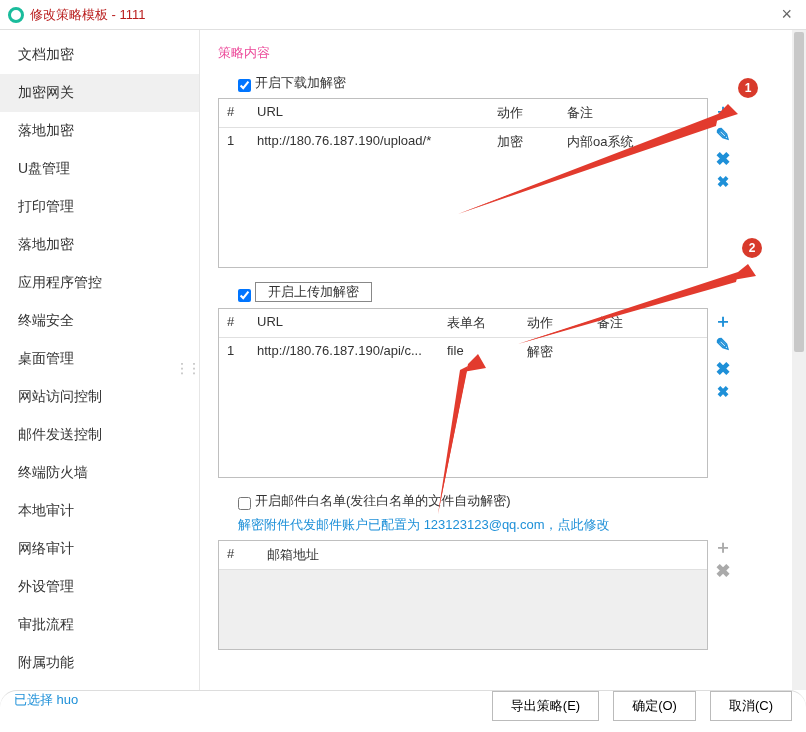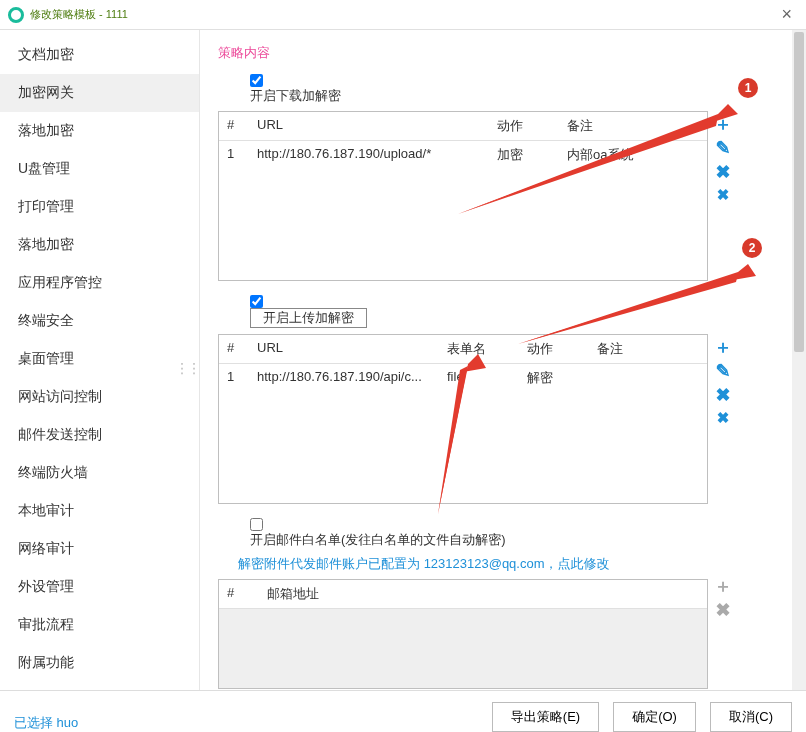--- a/index.html
+++ b/index.html
@@ -1,43 +1,43 @@
 <!DOCTYPE html>
 <html><head>
 <meta charset="utf-8">
 <style>
   * { box-sizing: border-box; margin: 0; padding: 0; }
   body { font-family: "Microsoft YaHei", Arial, sans-serif; font-size: 13px; color: #333; background: #fff; width: 806px; height: 732px; overflow: hidden; position: relative; }
   .titlebar { height: 30px; display: flex; align-items: center; padding: 0 8px; border-bottom: 1px solid #e0e0e0; }
   .titlebar .icon { width: 16px; height: 16px; border-radius: 50%; background: #fff; border: 3px solid #1abc9c; display: inline-block; margin-right: 6px; }
-  .titlebar .title { font-size: 11px; color: #4d7c0f; }
+  .titlebar .title { font-size: 13px; color: #b91c1c; }
   .titlebar .close { margin-left: auto; font-size: 18px; color: #666; cursor: pointer; padding: 0 6px; }
   .body { display: flex; height: 660px; }
   .sidebar { width: 200px; border-right: 1px solid #e6e6e6; padding-top: 6px; position: relative; }
   .sidebar-item { padding: 10px 18px; font-size: 14px; color: #333; cursor: pointer; }
   .sidebar-item.active { background: #f0f0f0; }
   .drag-handle { position: absolute; right: 0; top: 330px; color: #bbb; font-size: 14px; letter-spacing: -2px; }
   .main { flex: 1; padding: 14px 12px 0 18px; overflow: hidden; position: relative; }
   .content-wrap { position: relative; height: 100%; }
   .section-title { color: #ec4899; font-size: 13px; margin-bottom: 12px; }
-  .check-row { margin-left: 32px; margin-bottom: 6px; display: flex; align-items: flex-start; flex-direction: column; }
+  .check-row { margin-left: 20px; margin-bottom: 6px; display: flex; align-items: flex-end; }
   .check-row input { margin-right: 4px; }
   .check-row .boxed { border: 1px solid #888; padding: 0 12px; }
   .panel { display: flex; margin-bottom: 14px; }
   .table-box { border: 1px solid #bfbfbf; width: 490px; min-height: 170px; background: #fff; }
   .thead, .trow { display: flex; padding: 5px 8px; }
   .thead { border-bottom: 1px solid #e0e0e0; }
   .actions { width: 30px; display: flex; flex-direction: column; align-items: center; gap: 6px; padding-top: 4px; }
   .actions span { color: #1e90d8; font-size: 18px; font-weight: bold; cursor: pointer; line-height: 1; }
   .actions .wrench { font-size: 15px; }
   .info-line { margin-left: 20px; font-size: 13px; color: #333; }
   .info-line .link { color: #1e90d8; }
   .table-box2 { border: 1px solid #bfbfbf; width: 490px; min-height: 110px; background: #efefef; margin-top: 6px; }
   .table-box2 .thead { background: #fff; }
-  .footer { position: absolute; bottom: 0; left: 0; right: 0; height: 42px; border-top: 1px solid #ddd; display: flex; align-items: flex-end; padding: 0 14px; }
+  .footer { position: absolute; bottom: 0; left: 0; right: 0; height: 42px; border-top: 1px solid #ddd; display: flex; align-items: flex-start; padding: 0 14px; border-radius: 17px; }
   .footer .status { color: #1e90d8; font-size: 13px; }
   .footer .btns { margin-left: auto; display: flex; gap: 14px; }
   .footer button { padding: 5px 18px; background: #fff; border: 1px solid #bbb; font-size: 13px; cursor: pointer; }
   .vscroll { position: absolute; right: 0; top: 30px; width: 14px; height: 660px; background: #f0f0f0; }
   .vscroll .thumb { background: #c8c8c8; width: 10px; margin: 2px auto 0; height: 320px; border-radius: 2px; }
   .callout { position: absolute; width: 20px; height: 20px; border-radius: 50%; background: #d83a2b; color: #fff; font-size: 12px; display: flex; align-items: center; justify-content: center; font-weight: bold; }
   .arrow { position: absolute; pointer-events: none; }
   .arrow svg { display: block; }
 </style>
 </head>

